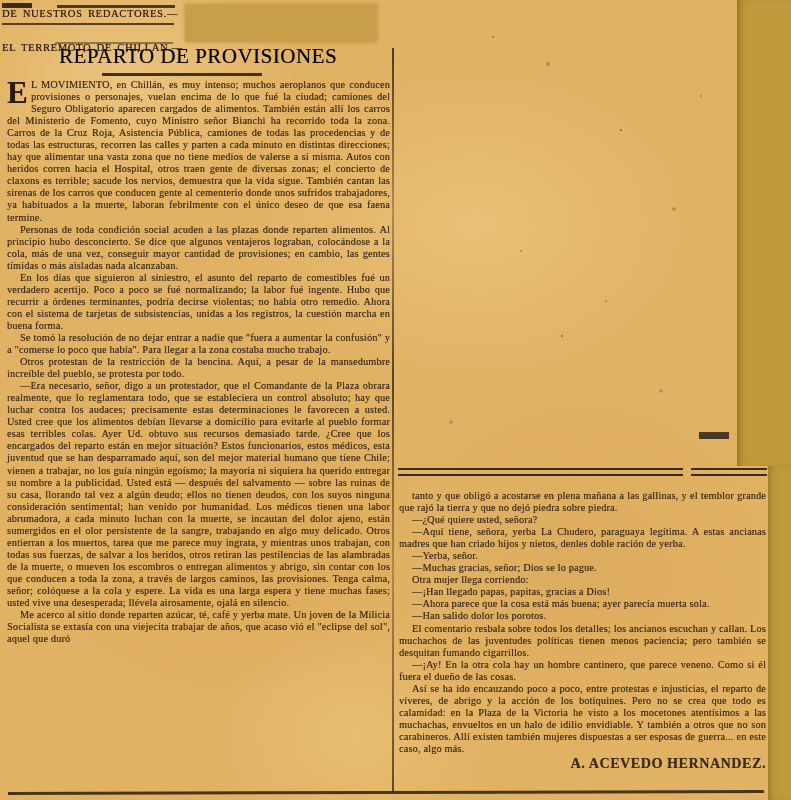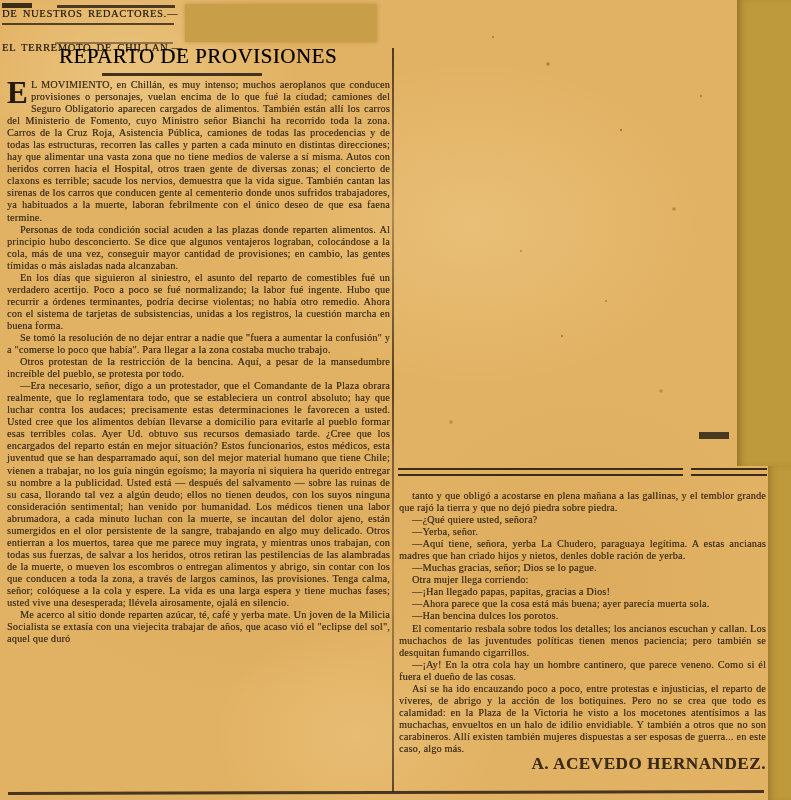--- a/index.html
+++ b/index.html
@@ -55,21 +55,21 @@
   
   .col { position: absolute; font-size: 10.2px; line-height: 12.05px;
          text-align: justify; letter-spacing: .2px;
          text-shadow: .3px .3px .45px rgba(58,42,24,.55); }
   .col p { margin: 0; text-indent: 13px; }
   .col p.lead { text-indent: 0; }
   .col-left  { left: 7px;   top: 79px;  width: 383px; }
   .col-right { left: 399px; top: 490px; width: 367px; }
   .dropcap { float: left; font-weight: 700; font-size: 31px; line-height: 26px;
              padding: 1px 3px 0 0; color: #241a10; }
-  .byline { text-align: right; font-weight: 700; font-size: 17px;
+  .byline { text-align: right; font-weight: 700; font-size: 14px;
             letter-spacing: .6px; margin-top: 3px !important; text-indent: 0 !important; }
 
   
   .col-divider { position: absolute; left: 392px; top: 48px; width: 1.5px; height: 744px;
                  background: linear-gradient(180deg,
                    rgba(40,28,16,.8) 0%, rgba(40,28,16,.3) 22%,
                    rgba(40,28,16,.75) 45%, rgba(40,28,16,.28) 70%,
                    rgba(40,28,16,.7) 100%); }
 
   
@@ -126,27 +126,27 @@
   </div>
 <div class="col-divider" data-name="column-divider-rule"></div>
 
 <div class="double-rule dr-a" data-name="section-divider-double-rule"></div>
 <div class="double-rule dr-b" data-name="section-divider-double-rule-short"></div>
 <div class="fragment-bar" data-name="ink-fragment-bar"></div>
 
 <div class="col col-right" data-name="article-right-column">
     <p data-name="article-paragraph">tanto y que obligó a acostarse en plena mañana a las gallinas, y el temblor grande que rajó la tierra y que no dejó piedra sobre piedra.</p>
     <p data-name="article-paragraph">—¿Qué quiere usted, señora?</p>
+    <p data-name="article-paragraph">—Aquí tiene, señora, yerba La Chudero, paraguaya legítima. A estas ancianas madres que han criado hijos y nietos, denles doble ración de yerba.</p>
     <p data-name="article-paragraph">—Yerba, señor.</p>
-    <p data-name="article-paragraph">—Aquí tiene, señora, yerba La Chudero, paraguaya legítima. A estas ancianas madres que han criado hijos y nietos, denles doble ración de yerba.</p>
     <p data-name="article-paragraph">—Muchas gracias, señor; Dios se lo pague.</p>
     <p data-name="article-paragraph">Otra mujer llega corriendo:</p>
     <p data-name="article-paragraph">—¡Han llegado papas, papitas, gracias a Dios!</p>
     <p data-name="article-paragraph">—Ahora parece que la cosa está más buena; ayer parecía muerta sola.</p>
-    <p data-name="article-paragraph">—Han bencina dulces los porotos.</p>
+    <p data-name="article-paragraph">—Han salido dolor los porotos.</p>
     <p data-name="article-paragraph">El comentario resbala sobre todos los detalles; los ancianos escuchan y callan. Los muchachos de las juventudes políticas tienen menos paciencia; pero también se desquitan fumando cigarrillos.</p>
     <p data-name="article-paragraph">—¡Ay! En la otra cola hay un hombre cantinero, que parece veneno. Como si él fuera el dueño de las cosas.</p>
     <p data-name="article-paragraph">Así se ha ido encauzando poco a poco, entre protestas e injusticias, el reparto de víveres, de abrigo y la acción de los botiquines. Pero no se crea que todo es calamidad: en la Plaza de la Victoria he visto a los mocetones atentísimos a las muchachas, envueltos en un halo de idilio envidiable. Y también a otros que no son carabineros. Allí existen también mujeres dispuestas a ser esposas de guerra... en este caso, algo más.</p>
     <p data-name="byline" class="byline">A. ACEVEDO HERNANDEZ.</p>
   </div>
 
 <div class="bottom-rule" data-name="bottom-edge-rule"></div>
 <div class="specks" data-name="paper-specks"></div>
 
 </body></html>

